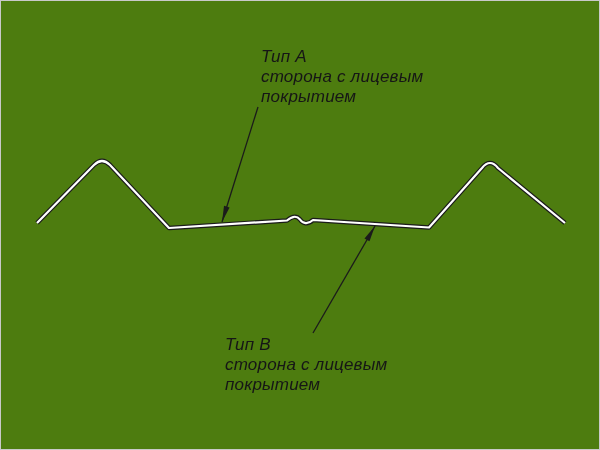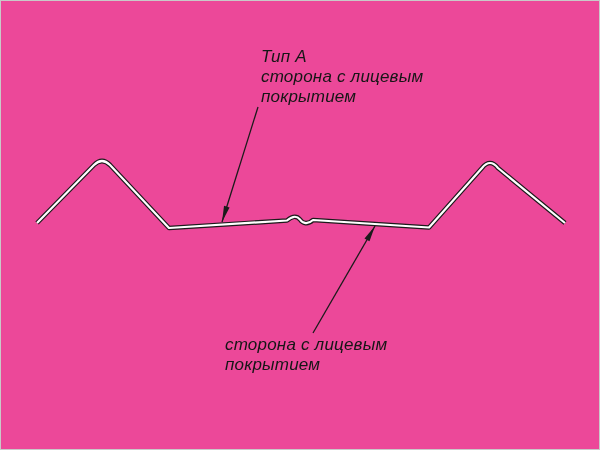--- a/index.html
+++ b/index.html
@@ -5,21 +5,21 @@
   html, body {
     margin: 0;
     padding: 0;
     background: #ffffff;
   }
   .stage {
     position: relative;
     width: 600px;
     height: 450px;
     box-sizing: border-box;
-    background: #ec4899;
+    background: #4d7c0f;
     border: 1px solid #c9c9c9;
     overflow: hidden;
     font-family: "Liberation Sans", sans-serif;
   }
   .drawing {
     position: absolute;
     left: 0;
     top: 0;
   }
   .profile-outer {
@@ -73,17 +73,18 @@
     <path class="leader" marker-end="url(#arrow)" d="M 312 332 L 374 225" stroke="#1b1b1b"></path>
   </svg>
 
   <div class="callout-label" id="label-a">
     <div class="title">Тип А</div>
     <div class="line">сторона с лицевым</div>
     <div class="line">покрытием</div>
   </div>
 
   <div class="callout-label" id="label-b">
+    <div class="title">Тип В</div>
     <div class="line">сторона с лицевым</div>
     <div class="line">покрытием</div>
   </div>
 
 </div>
 
 </body></html>

